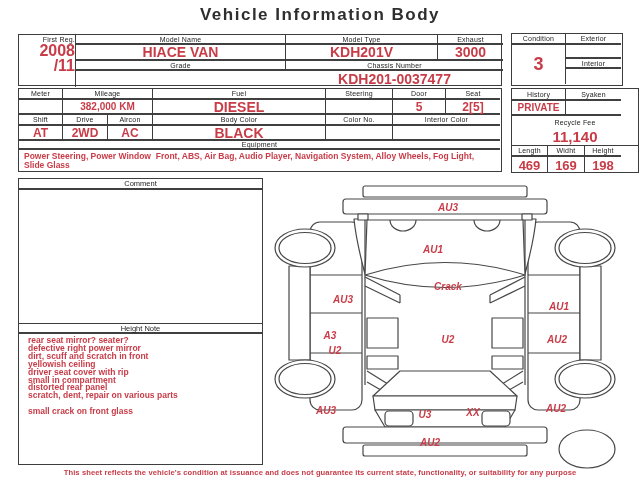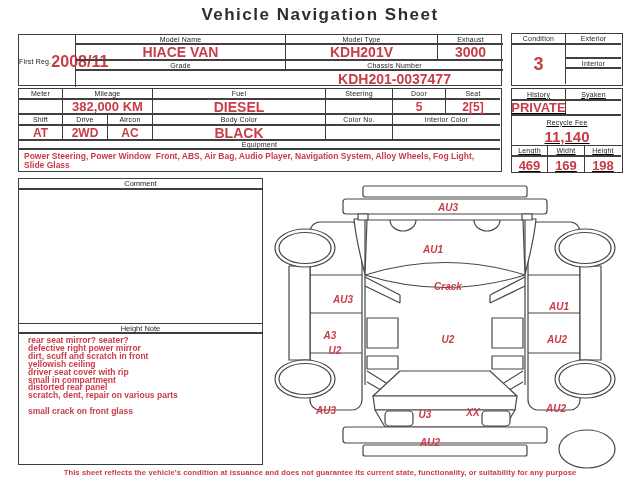--- a/index.html
+++ b/index.html
@@ -9,22 +9,22 @@
   .title{position:absolute;top:5px;left:0;width:100%;text-align:center;
          font-size:17px;letter-spacing:1.5px;color:#2e2e2e;font-weight:600;}
   .grid{position:absolute;display:grid;border:1.5px solid #3d3d3d;background:#fff;box-sizing:border-box;}
   .cell{display:flex;align-items:center;justify-content:center;overflow:visible;box-sizing:border-box;}
   .br{border-right:1px solid #3d3d3d;}
   .bb{border-bottom:2px solid #404040;}
   .bt{border-top:1px solid #3d3d3d;}
   .lbl{font-size:7px;color:#232323;letter-spacing:.2px;white-space:nowrap;}
   .val{color:#c83c48;font-weight:bold;white-space:nowrap;}
   .v14{font-size:14px;} .v13{font-size:13px;} .v12{font-size:12px;}
-  .v10{font-size:13px;} .v18{font-size:18px;} .v15{font-size:15px;}
-  .firstreg{justify-content:flex-start;}
+  .v10{font-size:10px;} .v18{font-size:18px;} .v15{font-size:15px;}
+  .firstreg{flex-direction:column;justify-content:flex-start;align-items:flex-end;}
   .firstreg .lbl{margin-top:1px;}
   .fr-val{color:#c83c48;font-weight:bold;font-size:16px;line-height:15px;text-align:center;}
   .equip-text{color:#c83c48;font-weight:bold;font-size:8.5px;line-height:8.5px;
               padding:2px 4px 0 5px;white-space:pre-wrap;align-items:flex-start;justify-content:flex-start;text-align:left;}
   .stack{position:absolute;display:flex;flex-direction:column;border:1.5px solid #3d3d3d;background:#fff;box-sizing:border-box;}
   .subgrid{display:grid;box-sizing:border-box;}
   .hdr{display:flex;align-items:center;justify-content:center;font-size:7.5px;color:#232323;box-sizing:border-box;}
   .note-line{font-size:8.5px;line-height:7.9px;font-weight:bold;color:#c83c48;white-space:nowrap;}
   .notes-area{padding:3px 0 0 9px;box-sizing:border-box;}
   #diagram{position:absolute;left:270px;top:178px;width:370px;height:292px;}
@@ -32,21 +32,21 @@
   .marker{position:absolute;transform:translate(-50%,-50%);color:#c83c48;
           font-weight:bold;font-size:10px;white-space:nowrap;z-index:2;}
   .footer{position:absolute;top:468px;left:0;width:100%;text-align:center;
           font-size:7.6px;font-weight:bold;color:#c83c48;letter-spacing:.1px;}
 </style>
 </head>
 <body>
 
 <div id="page">
 
-  <div class="title">Vehicle Navigation Sheet</div>
+  <div class="title">Vehicle Information Body</div>
 
   <div class="grid" style="left:18px;top:34px;width:484px;height:52px;grid-template-columns:57px 210px 152px 65px;grid-template-rows:10px 16px 10px 16px;">
     <div class="cell br firstreg" style="grid-area:1/1/5/2;">
       <span class="lbl">First Reg.</span>
       <span class="fr-val">2008</span>
       <span class="fr-val">/11</span>
     </div>
     <div class="cell br bb lbl" style="grid-area:1/2/2/3;">Model Name</div>
     <div class="cell br bb val v14" style="grid-area:2/2/3/3;">HIACE VAN</div>
     <div class="cell br bb lbl" style="grid-area:3/2/4/3;">Grade</div>
@@ -93,21 +93,21 @@
     <div class="cell br bb val v12" style="grid-area:4/2/5/3;">2WD</div>
     <div class="cell br bb val v12" style="grid-area:4/3/5/4;">AC</div>
     <div class="cell br bb val v14" style="grid-area:4/4/5/5;">BLACK</div>
     <div class="cell br bb" style="grid-area:4/5/5/6;"></div>
     <div class="cell bb" style="grid-area:4/6/5/8;"></div>
 
     <div class="cell bb lbl" style="grid-area:5/1/6/8;">Equipment</div>
     <div class="cell equip-text" style="grid-area:6/1/7/8;">Power Steering, Power Window  Front, ABS, Air Bag, Audio Player, Navigation System, Alloy Wheels, Fog Light, Slide Glass</div>
   </div>
 
-  <div class="stack" style="left:511px;top:88px;width:112px;height:85px;text-decoration:underline;">
+  <div class="stack" style="left:511px;top:88px;width:128px;height:85px;">
     <div class="subgrid" style="grid-template-columns:54px 55px;grid-template-rows:12px 15px;">
       <div class="cell br bb lbl">History</div>
       <div class="cell bb lbl">Syaken</div>
       <div class="cell br bb val v10">PRIVATE</div>
       <div class="cell bb val v10"></div>
     </div>
     <div style="height:30px;border-bottom:1px solid #3d3d3d;display:flex;flex-direction:column;">
       <div class="cell lbl" style="height:12px;">Recycle Fee</div>
       <div class="cell val v15" style="height:17px;">11,140</div>
     </div>

